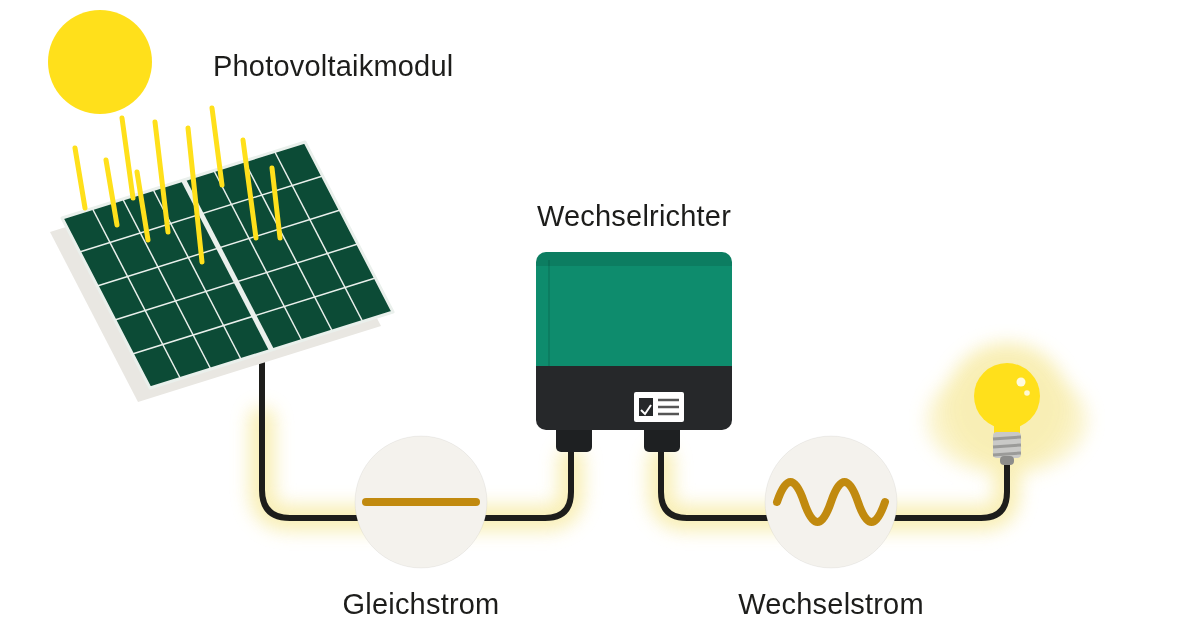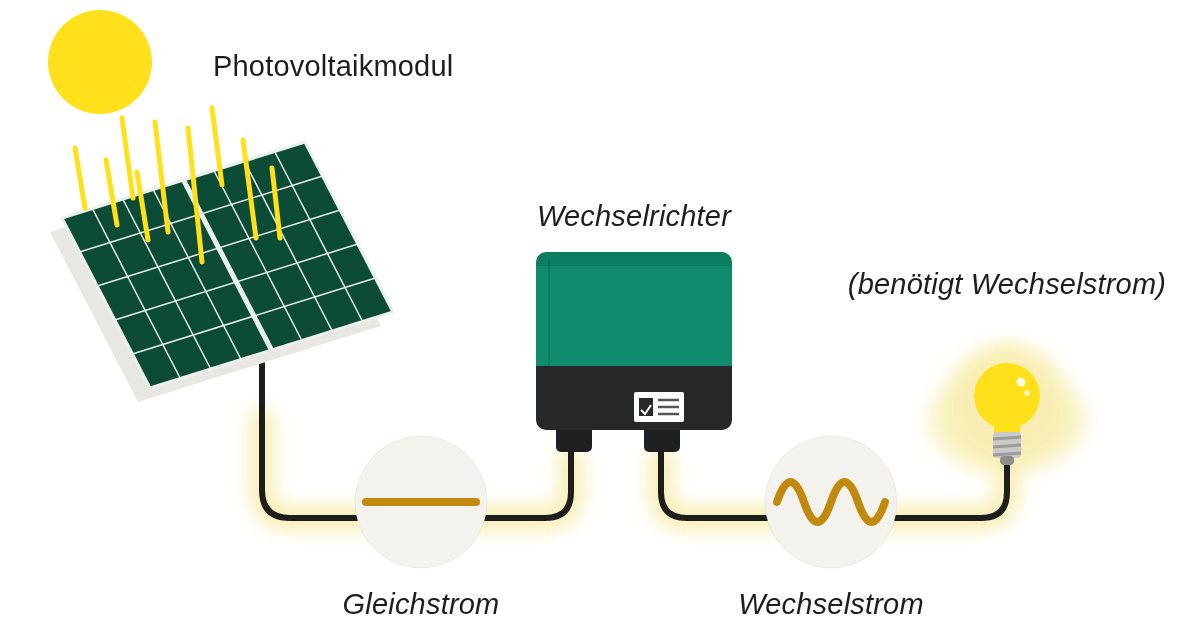--- a/index.html
+++ b/index.html
@@ -13,21 +13,21 @@
   #scene{position:absolute;left:0;top:0;}
   .label{
     position:absolute;
     font-size:29px;
     color:var(--c-text,#1d1d1b);
     line-height:1.38;
     letter-spacing:.2px;
     text-align:right;
   }
   .label span{display:block;}
-  .center{text-align:center;font-style:italic;}
+  .center{text-align:center;}
 </style>
 </head>
 <body>
 
 <div id="stage">
 
   <svg id="scene" width="1200" height="643" viewBox="0 0 1200 643">
     <defs>
       <filter id="blurGlow" x="-60%" y="-60%" width="220%" height="220%">
         <feGaussianBlur stdDeviation="9"></feGaussianBlur>
@@ -121,21 +121,20 @@
 
   <div class="label" style="left:213px; top:46px;">
     <span>Photovoltaikmodul</span>
   </div>
 
   <div class="label center" style="left:523px; top:196px; width:222px;">
     <span>Wechselrichter</span>
   </div>
 
   <div class="label center" style="left:818px; top:264px; width:378px;">
-    <span>(benötigt Wechselstrom)</span>
   </div>
 
   <div class="label center" style="left:321px; top:584px; width:200px;">
     <span>Gleichstrom</span>
   </div>
 
   <div class="label center" style="left:728px; top:584px; width:206px;">
     <span>Wechselstrom</span>
   </div>
 

